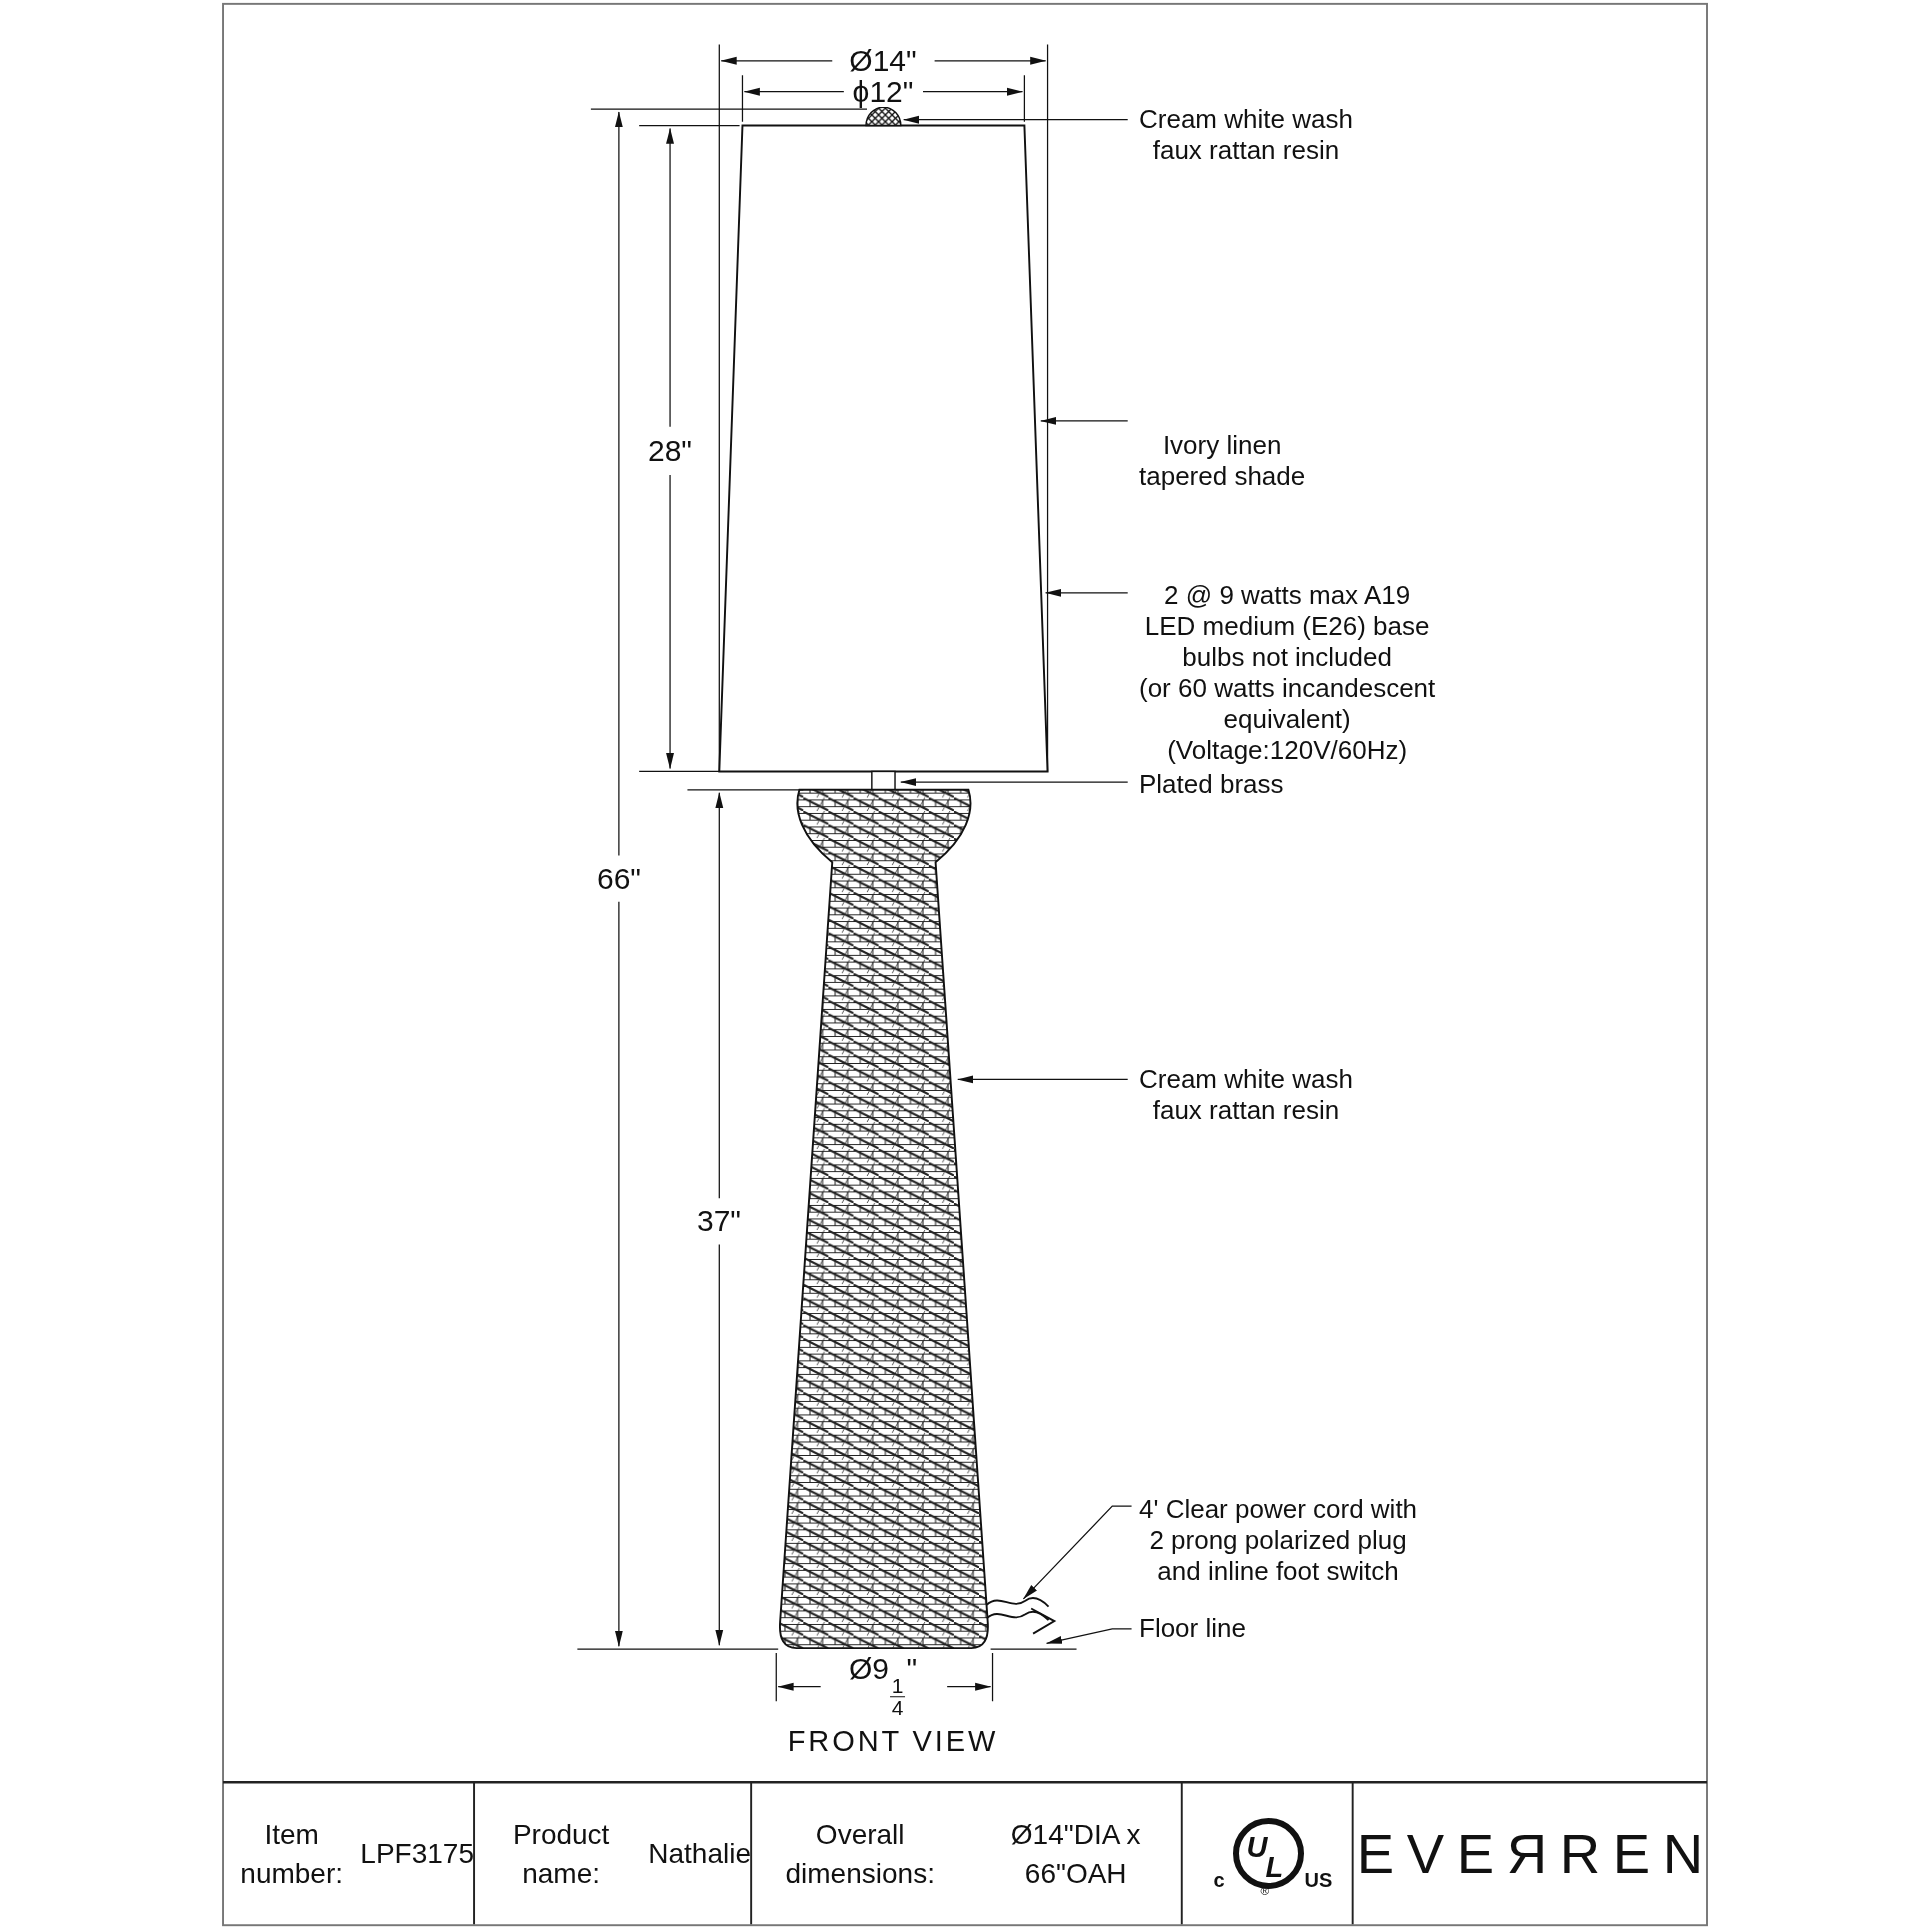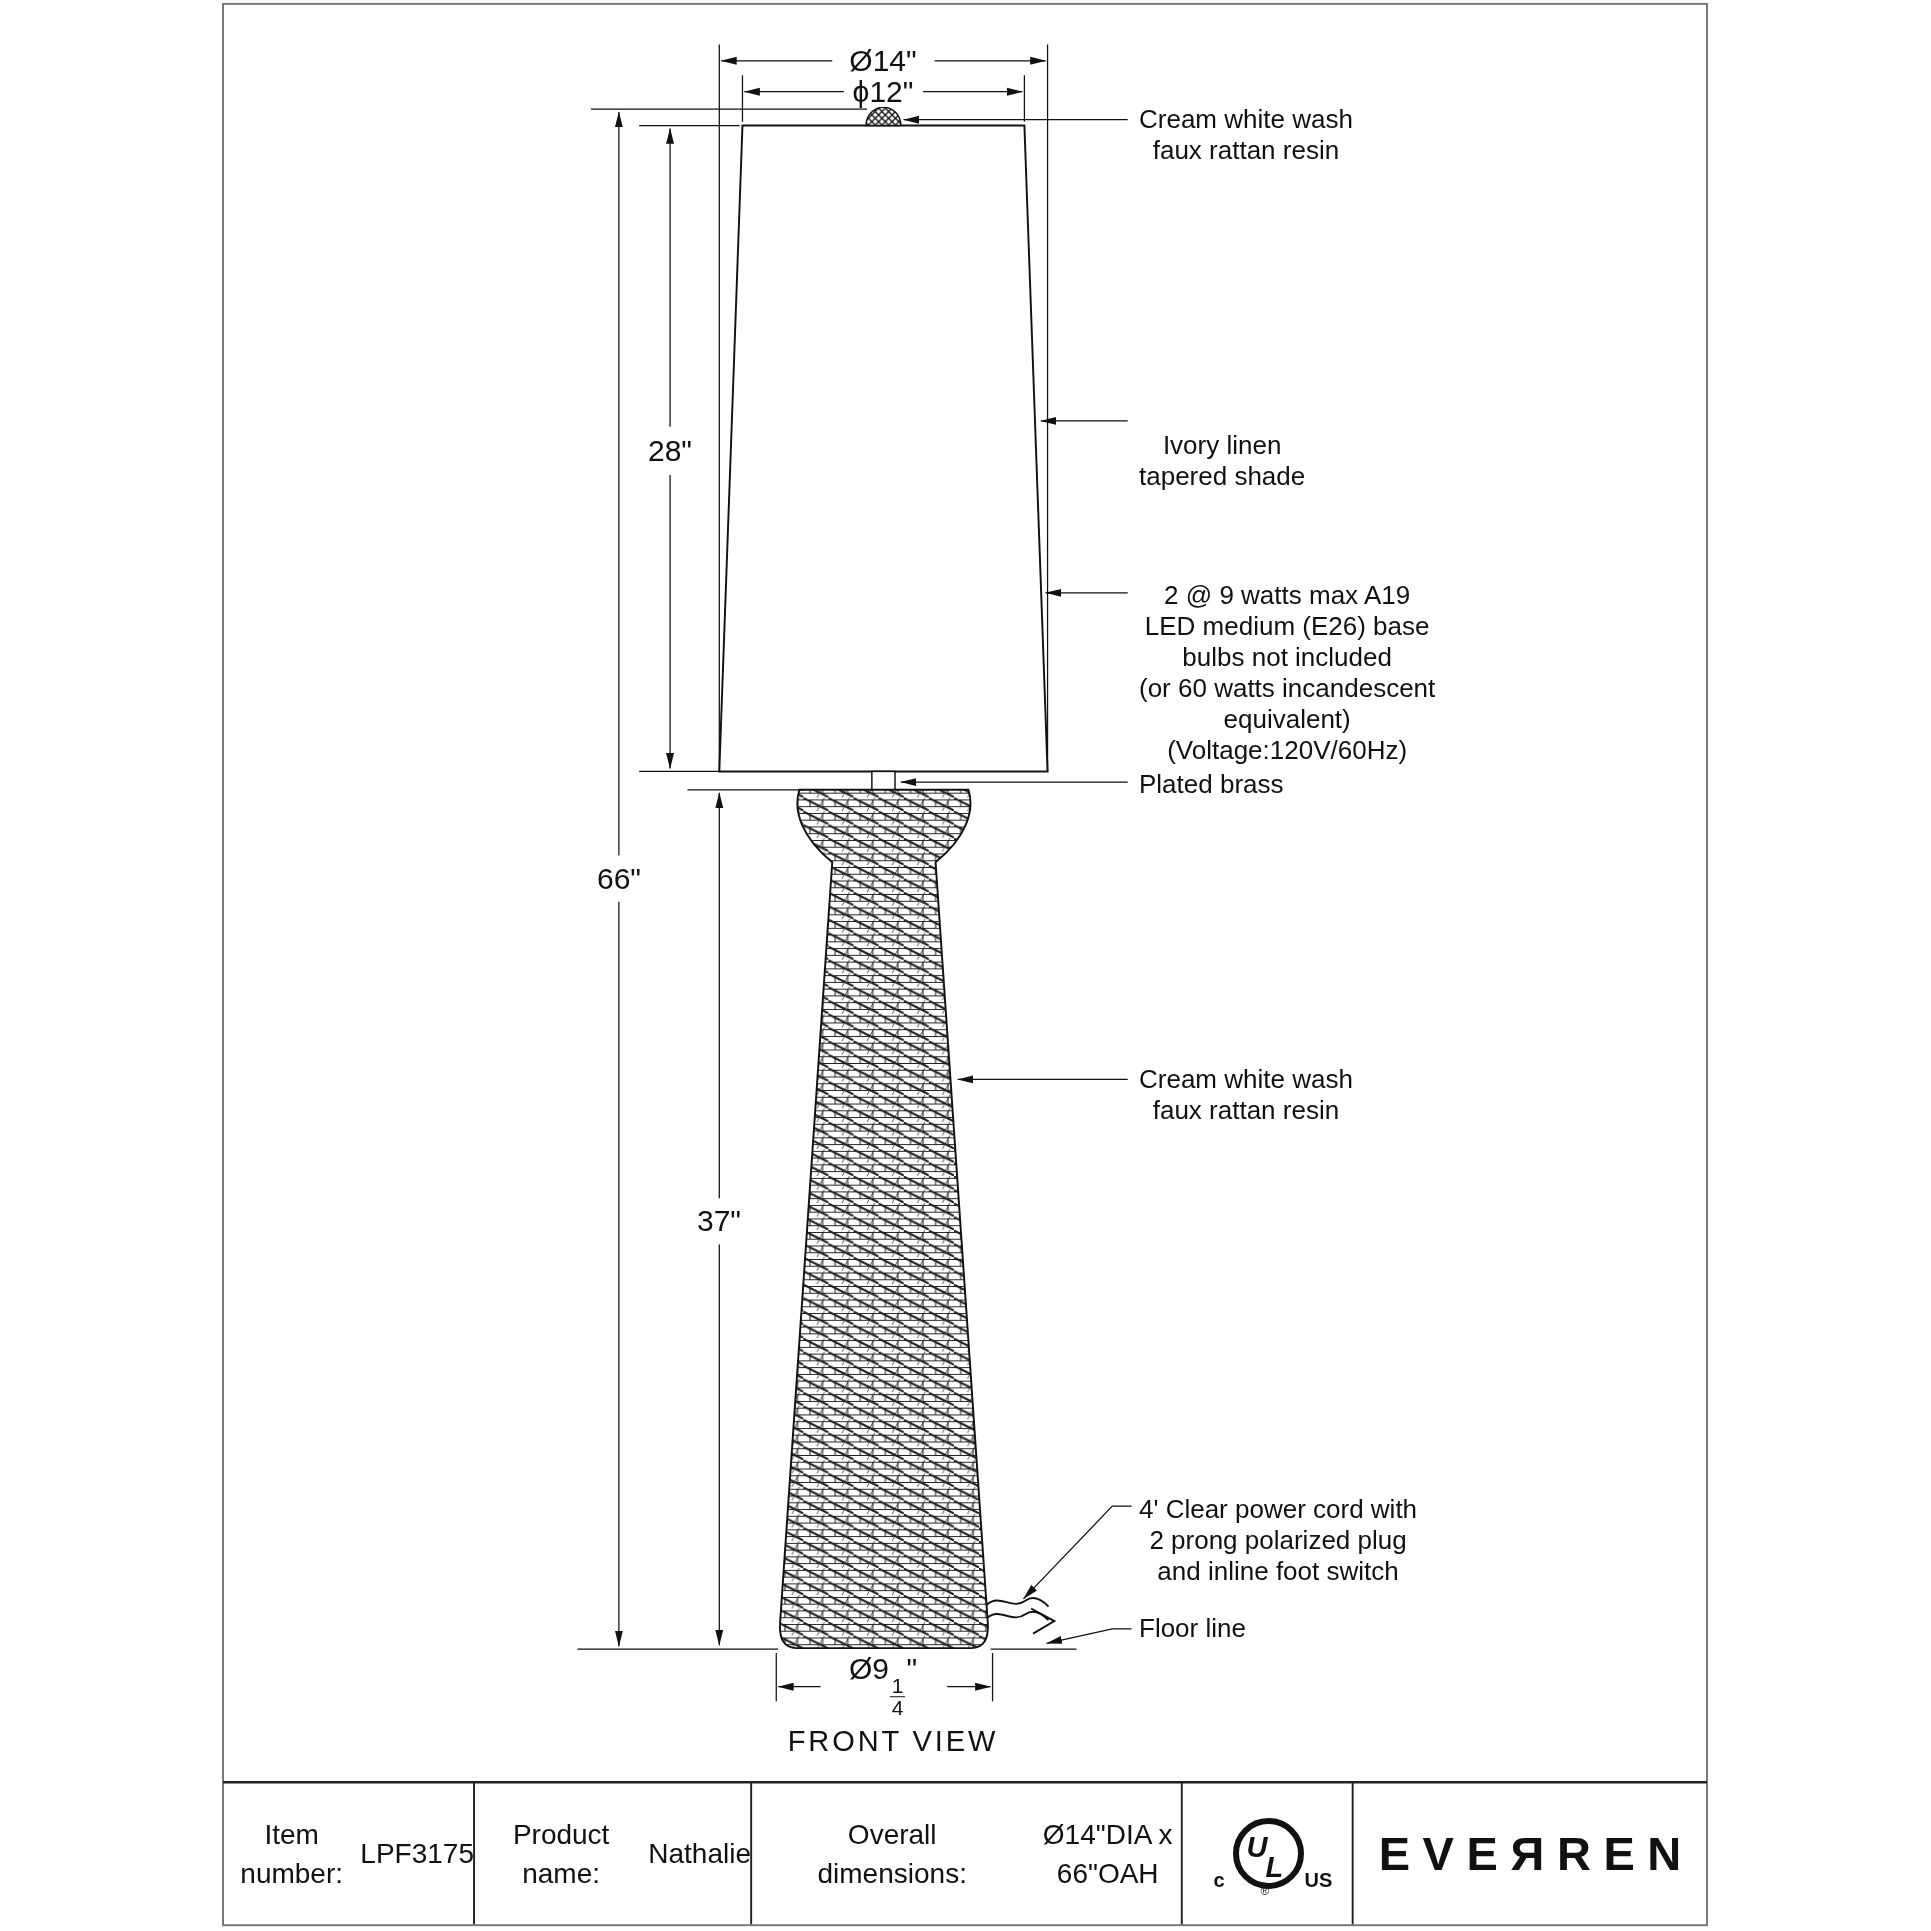--- a/index.html
+++ b/index.html
@@ -9,21 +9,21 @@
   .lbl{position:absolute;transform:translate(-50%,-50%);background:#fff;
        padding:0 3.9px;font-size:30px;white-space:nowrap;line-height:1;}
   .ann{position:absolute;left:1139px;font-size:26px;line-height:31px;white-space:nowrap;text-align:center;}
   .front-view{position:absolute;transform:translate(-50%,-50%);font-size:29px;
        letter-spacing:2.9px;white-space:nowrap;}
   .frac{display:inline-flex;flex-direction:column;align-items:center;
         vertical-align:-13.5px;font-size:21px;line-height:1.0;margin:0 1px;}
   .frac .num{border-bottom:1.9px solid #111;padding:0 1.9px;}
   .cell{position:absolute;top:1782px;height:143px;display:flex;flex-direction:row;
         align-items:center;justify-content:center;font-size:28px;line-height:39px;text-align:center;}
-  .brand{font-size:47px;font-weight:700;letter-spacing:12.6px;line-height:1;text-indent:12.6px;}
+  .brand{font-size:56px;font-weight:400;letter-spacing:12.6px;line-height:1;text-indent:12.6px;}
   .ul-wrap{position:relative;width:154px;height:93px;}
   .ul-circle{position:absolute;left:42px;top:10.6px;width:71px;height:71px;
              border:6.8px solid #111;border-radius:50%;box-sizing:border-box;}
   .ul-u{position:absolute;left:56px;top:21px;font-size:29px;font-weight:bold;font-style:italic;}
   .ul-l{position:absolute;left:75px;top:41px;font-size:29px;font-weight:bold;font-style:italic;}
   .ul-r{position:absolute;left:70px;top:64px;font-size:11.6px;}
   .ul-c{position:absolute;left:23px;top:54px;font-size:20px;font-weight:bold;}
   .ul-us{position:absolute;left:114px;top:54px;font-size:20px;font-weight:bold;}
 </style>
 </head>
@@ -151,21 +151,21 @@
   </div>
 
   <div class="cell" style="left:223px;width:251px;">
     <div>Item number:</div>
     <div>LPF3175</div>
   </div>
   <div class="cell" style="left:474px;width:277px;">
     <div>Product name:</div>
     <div>Nathalie</div>
   </div>
-  <div class="cell" style="left:751px;width:431px;padding-left:32px;">
+  <div class="cell" style="left:751px;width:431px;">
     <div>Overall dimensions:</div>
     <div>Ø14"DIA x 66"OAH</div>
   </div>
   <div class="cell" style="left:1182px;width:171px;">
     <div class="ul-wrap">
       <div class="ul-circle"></div>
       <span class="ul-u">U</span>
       <span class="ul-l">L</span>
       <span class="ul-r">®</span>
       <span class="ul-c">c</span>

